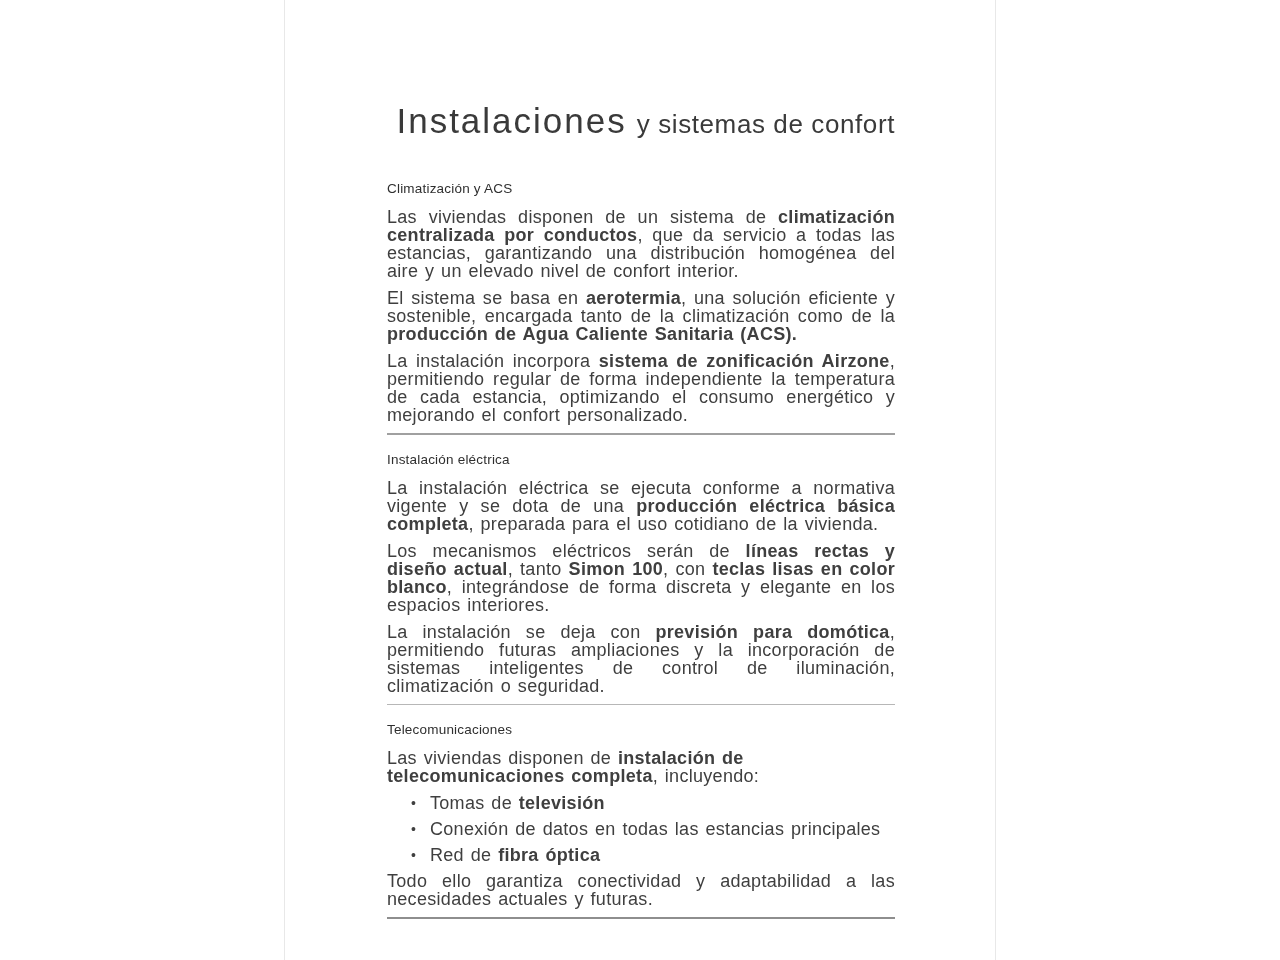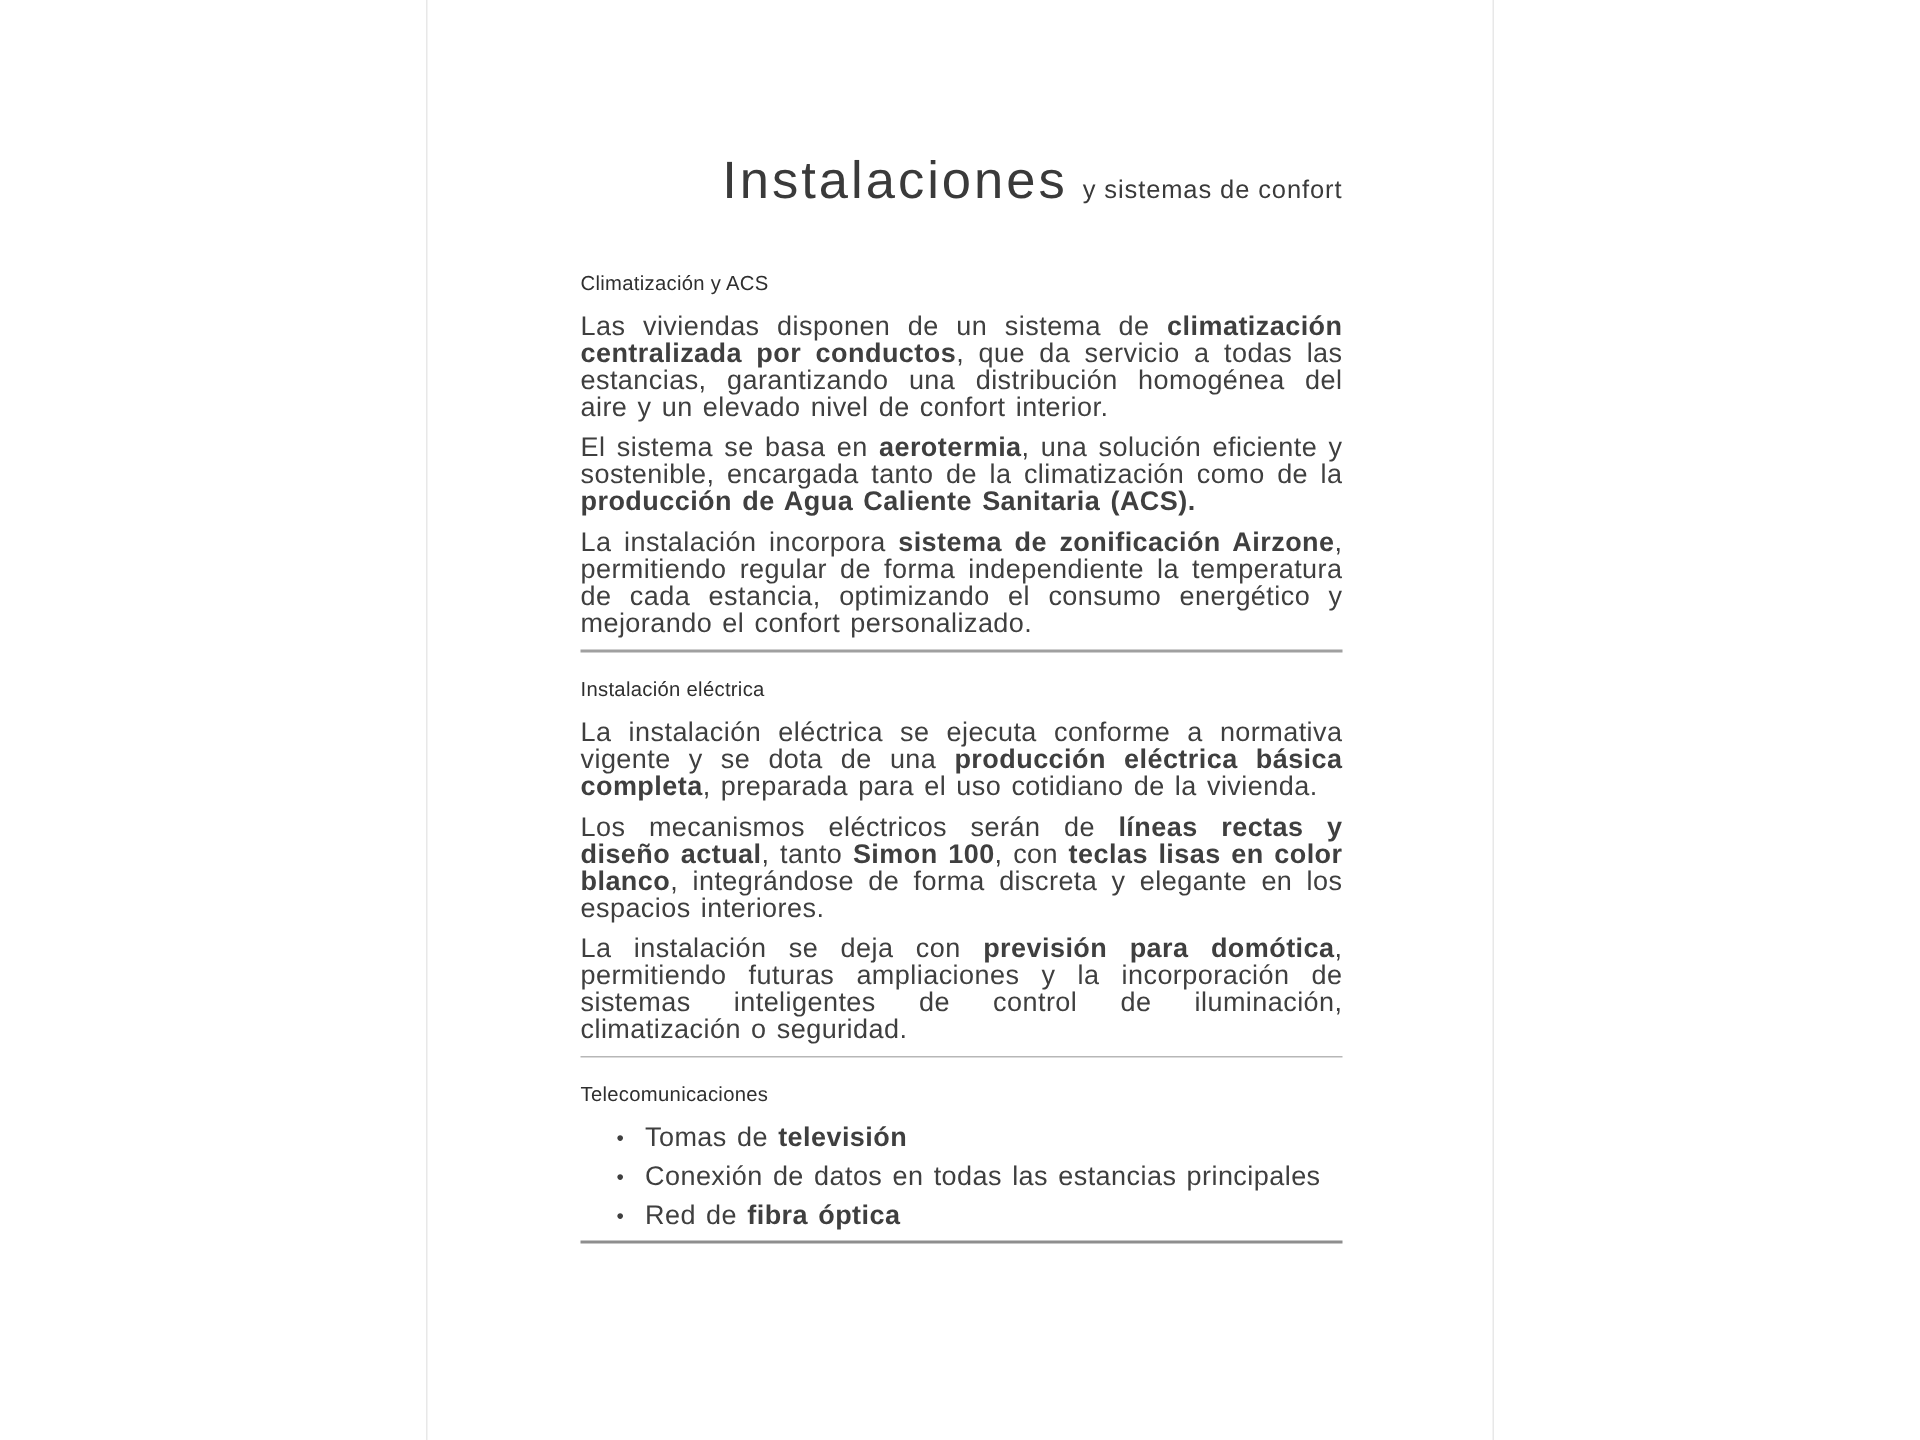--- a/index.html
+++ b/index.html
@@ -41,21 +41,21 @@
     line-height: 40px;
     height: 40px;
     margin-bottom: 40px;
     font-weight: 400;
   }
   .t-main {
     font-size: 35px;
     letter-spacing: 2px;
   }
   .t-sub {
-    font-size: 17px;
+    font-size: 26px;
     letter-spacing: 0.6px;
     margin-left: 10px;
   }
   .sec-h {
     font-size: 13.5px;
     font-weight: normal;
     color: var(--heading-color);
     line-height: 16px;
     letter-spacing: 0.2px;
     margin-bottom: 11px;
@@ -129,23 +129,25 @@
       <h2 class="sec-h">Instalación eléctrica</h2>
       <p class="para"><span>La instalación eléctrica se ejecuta conforme a normativa vigente y se dota de una </span><b>producción eléctrica básica completa</b><span>, preparada para el uso cotidiano de la vivienda.</span></p>
       <p class="para"><span>Los mecanismos eléctricos serán de </span><b>líneas rectas y diseño actual</b><span>, tanto </span><b>Simon 100</b><span>, con </span><b>teclas lisas en color blanco</b><span>, integrándose de forma discreta y elegante en los espacios interiores.</span></p>
       <p class="para"><span>La instalación se deja con </span><b>previsión para domótica</b><span>, permitiendo futuras ampliaciones y la incorporación de sistemas inteligentes de control de iluminación, climatización o seguridad.</span></p>
     </section>
 
     <hr class="divider light">
 
     <section>
       <h2 class="sec-h">Telecomunicaciones</h2>
+      <p class="para no-justify"><span>Las viviendas disponen de </span><b>instalación de telecomunicaciones completa</b><span>, incluyendo:</span></p>
       <ul class="bullets">
         <li><span><span>Tomas de </span><b>televisión</b></span></li>
         <li><span><span>Conexión de datos en todas las estancias principales</span></span></li>
         <li><span><span>Red de </span><b>fibra óptica</b></span></li>
       </ul>
+      <p class="para"><span>Todo ello garantiza conectividad y adaptabilidad a las necesidades actuales y futuras.</span></p>
     </section>
 
     <hr class="divider closing">
 
   </div>
 </div>
 
 </body></html>

